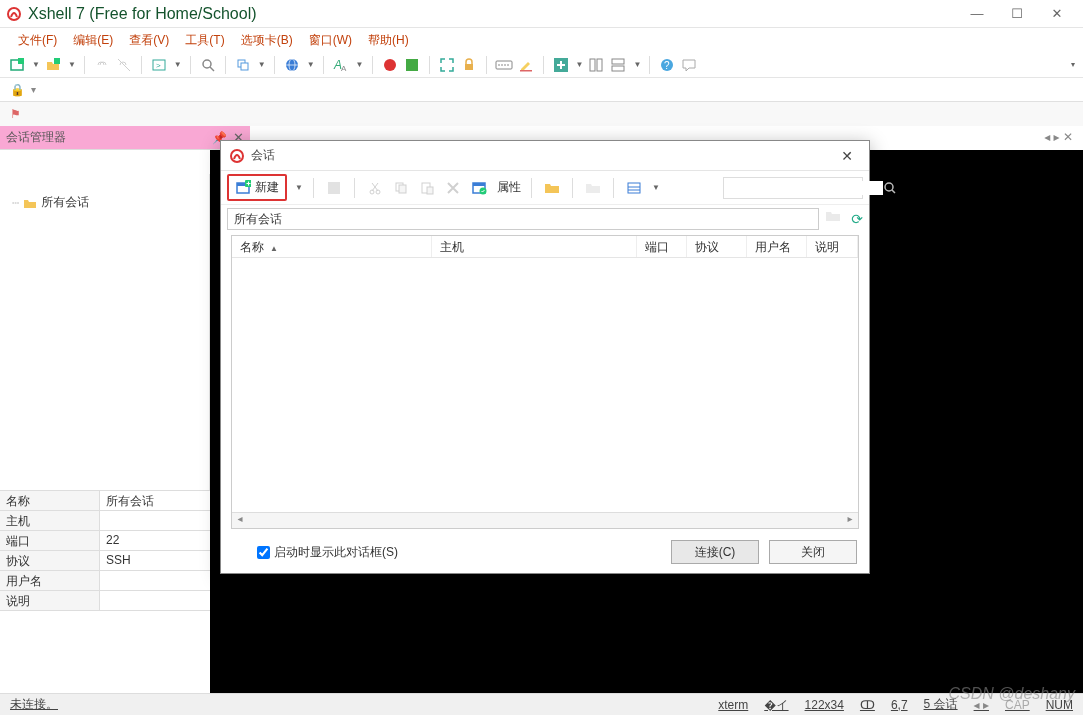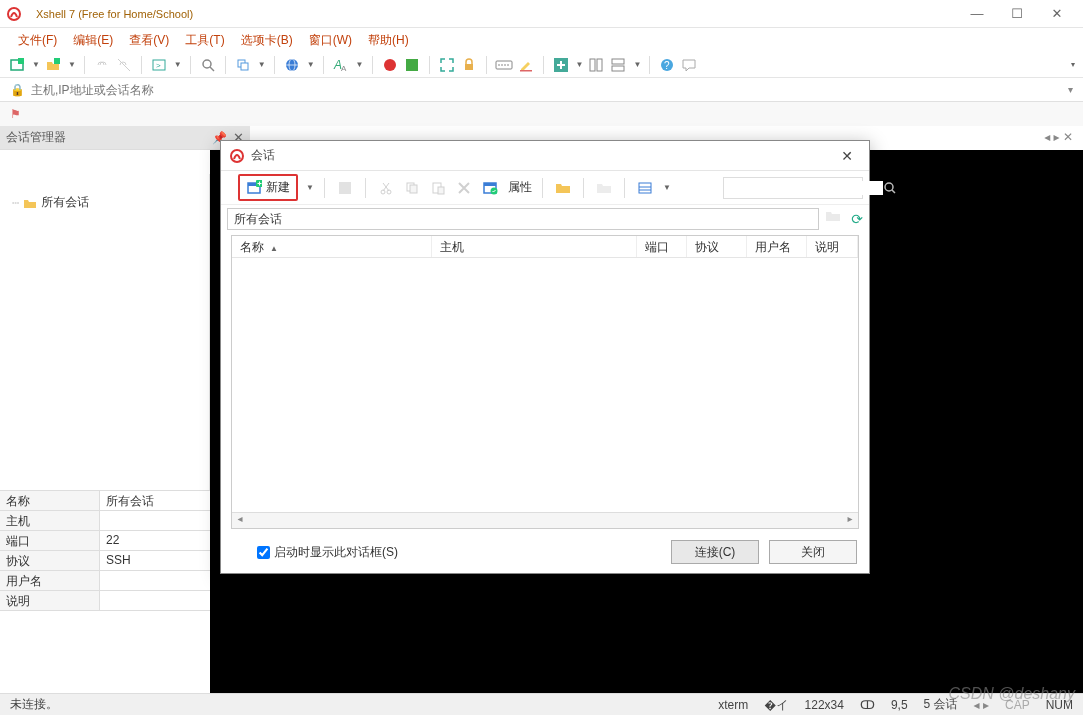--- a/index.html
+++ b/index.html
@@ -1,21 +1,21 @@
 <!DOCTYPE html>
 <html><head>
 <meta charset="utf-8">
 <style>
 * { box-sizing: border-box; margin: 0; padding: 0; font-family: "Microsoft YaHei", Tahoma, sans-serif; }
 body { width: 1083px; height: 715px; background: #fff; font-size: 12px; overflow: hidden; position: relative; }
 
 
 .titlebar { height: 28px; display: flex; align-items: center; padding: 0 6px; background: #fff; border-bottom: 1px solid #e5e5e5; }
 .titlebar .logo { width: 16px; height: 16px; margin-right: 6px; }
-.titlebar .title { color: #a16207; font-size: 11px; flex: 1; margin-left: 8px; }
+.titlebar .title { color: #14532d; font-size: 16px; flex: 1; }
 .titlebar .winbtn { width: 40px; height: 28px; color: #666; text-align: center; line-height: 28px; font-size: 13px; }
 
 
 .menubar { height: 24px; display: flex; align-items: center; padding: 0 10px; background: #fff; }
 .menubar .mitem { padding: 2px 8px; color: #c2410c; font-size: 12px; }
 
 
 .maintb { height: 26px; display: flex; align-items: center; padding: 0 8px; gap: 4px; background: #fff; border-bottom: 1px solid #e5e5e5; }
 .maintb .sep { width: 1px; height: 18px; background: #ddd; margin: 0 4px; }
 .tbtn { width: 18px; height: 18px; display: inline-flex; align-items: center; justify-content: center; }
@@ -23,21 +23,21 @@
 
 
 .addrbar { height: 24px; display: flex; align-items: center; padding: 0 10px; background: #fff; border-bottom: 1px solid #e0e0e0; color: #aaa; gap: 6px; position: relative; }
 .addrbar input { flex: 1; border: none; outline: none; color: #999; font-size: 12px; }
 .addrbar .ddarrow { color: #888; font-size: 10px; }
 
 
 .tipbar { height: 24px; display: flex; align-items: center; padding: 0 10px; background: #f8f8f8; color: #b05050; font-size: 12px; gap: 6px; }
 
 
-.smgr-header { position: absolute; top: 126px; left: 0; width: 250px; height: 24px; display: flex; align-items: center; padding: 0 6px; background: #e5e5e5; border-bottom: 1px solid #ddd; }
+.smgr-header { position: absolute; top: 126px; left: 0; width: 250px; height: 24px; display: flex; align-items: center; padding: 0 6px; background: #f9a8d4; border-bottom: 1px solid #ddd; }
 .smgr-header .t { flex: 1; color: #555; font-size: 12px; }
 .smgr-header .pin { color: #666; margin-right: 6px; font-size: 12px; }
 .smgr-header .cx { color: #666; font-size: 13px; }
 .smgr-toolbar { position: absolute; top: 150px; left: 0; width: 210px; height: 24px; background: #fff; padding: 4px 6px; }
 .smgr-tree { position: absolute; top: 174px; left: 0; width: 210px; height: 316px; background: #fff; padding: 18px 10px; border-right: 1px solid #e5e5e5; }
 .tree-item { display: flex; align-items: center; gap: 4px; padding: 2px; color: #333; font-size: 12px; }
 
 
 .propgrid { position: absolute; top: 490px; left: 0; width: 210px; background: #fff; border-top: 1px solid #ddd; }
 .propgrid .row { display: flex; height: 20px; border-bottom: 1px solid #ddd; }
@@ -46,32 +46,32 @@
 
 
 .term { position: absolute; top: 150px; left: 210px; right: 0; bottom: 22px; background: #000; }
 
 
 .tabind { position: absolute; top: 126px; left: 210px; right: 0; height: 24px; background: #fff; display: flex; }
 .tabind .tab { width: 10px; height: 24px; background: #1b8bd6; }
 .tabind .tnav { margin-left: auto; color: #888; padding: 4px 10px; font-size: 12px; }
 
 
-.statusbar { position: absolute; bottom: 0; left: 0; right: 0; height: 22px; background: #f0f0f0; display: flex; align-items: center; padding: 0 10px; border-top: 1px solid #ddd; font-size: 12px; color: #444; gap: 16px; }
+.statusbar { position: absolute; bottom: 0; left: 0; right: 0; height: 22px; background: #f0f0f0; display: flex; align-items: center; padding: 0 10px; border-top: 1px solid #ddd; font-size: 12px; color: #444; gap: 16px; text-decoration: underline; }
 .statusbar .spacer { flex: 1; }
 
 
 .dlg { position: absolute; top: 140px; left: 220px; width: 650px; height: 434px; background: #fff; border: 1px solid #888; box-shadow: 0 4px 18px rgba(0,0,0,.3); display: flex; flex-direction: column; }
 .dlg-title { height: 30px; display: flex; align-items: center; padding: 0 8px; border-bottom: 1px solid #e5e5e5; }
 .dlg-title .dlogo { width: 16px; height: 16px; margin-right: 6px; }
 .dlg-title .dt { flex: 1; color: #444; font-size: 12px; }
 .dlg-title .dx { color: #444; font-size: 14px; padding: 4px 8px; }
 
 .dlg-toolbar { height: 34px; display: flex; align-items: center; padding: 0 6px; gap: 6px; border-bottom: 1px solid #eee; }
-.newbtn { display: flex; align-items: center; gap: 4px; padding: 3px 6px; border: 2px solid #d33; border-radius: 2px; margin-left: 11px; }
+.newbtn { display: flex; align-items: center; gap: 4px; padding: 3px 6px; border: 2px solid #d33; border-radius: 2px; }
 .newbtn span.lbl { color: #333; font-size: 12px; }
 .dlg-toolbar .dsep { width: 1px; height: 20px; background: #ddd; margin: 0 4px; }
 .dbtn { width: 20px; height: 20px; display: flex; align-items: center; justify-content: center; opacity: 0.55; }
 .dbtn.enabled { opacity: 1; }
 .prop-text { color: #333; font-size: 12px; margin-left: 2px; }
 .dlg-search { margin-left: auto; width: 140px; height: 22px; border: 1px solid #ddd; display: flex; align-items: center; padding: 0 4px; }
 .dlg-search input { flex: 1; border: none; outline: none; font-size: 12px; }
 .dlg-search .sicon { color: #aaa; }
 
 .dlg-path { height: 28px; display: flex; align-items: center; padding: 0 6px; gap: 6px; }
@@ -263,21 +263,20 @@
   <span class="tbtn">
       <svg width="16" height="16">
         <path d="M2 3h12v8H8l-3 3v-3H2z" fill="none" stroke="#aaa"></path>
       </svg>
     </span>
   <span class="drop" style="margin-left:auto">▾</span>
 </div>
 
 <div class="addrbar">
   <span style="color:#bbb">🔒</span>
-  <input placeholder="主机,IP地址或会话名称" style="">
   <span class="ddarrow">▾</span>
 </div>
 
 <div class="tipbar">
   <span style="color:#d66">⚑</span>
 </div>
 
 <div class="tabind">
   <div class="tab"></div>
   <div class="tnav">◂ ▸ ✕</div>
@@ -471,20 +470,20 @@
   </div>
 </div>
 
 <div class="statusbar">
   <span>未连接。</span>
   <div class="spacer"></div>
   <span>xterm</span>
   <span>�イ</span>
   <span>122x34</span>
   <span>ↀ</span>
-  <span>9,5</span>
+  <span>6,7</span>
   <span>5 会话</span>
   <span style="color:#888">◂ ▸</span>
   <span style="color:#aaa">CAP</span>
   <span>NUM</span>
 </div>
 
 <div class="watermark">CSDN @deshany</div>
 
 </body></html>

